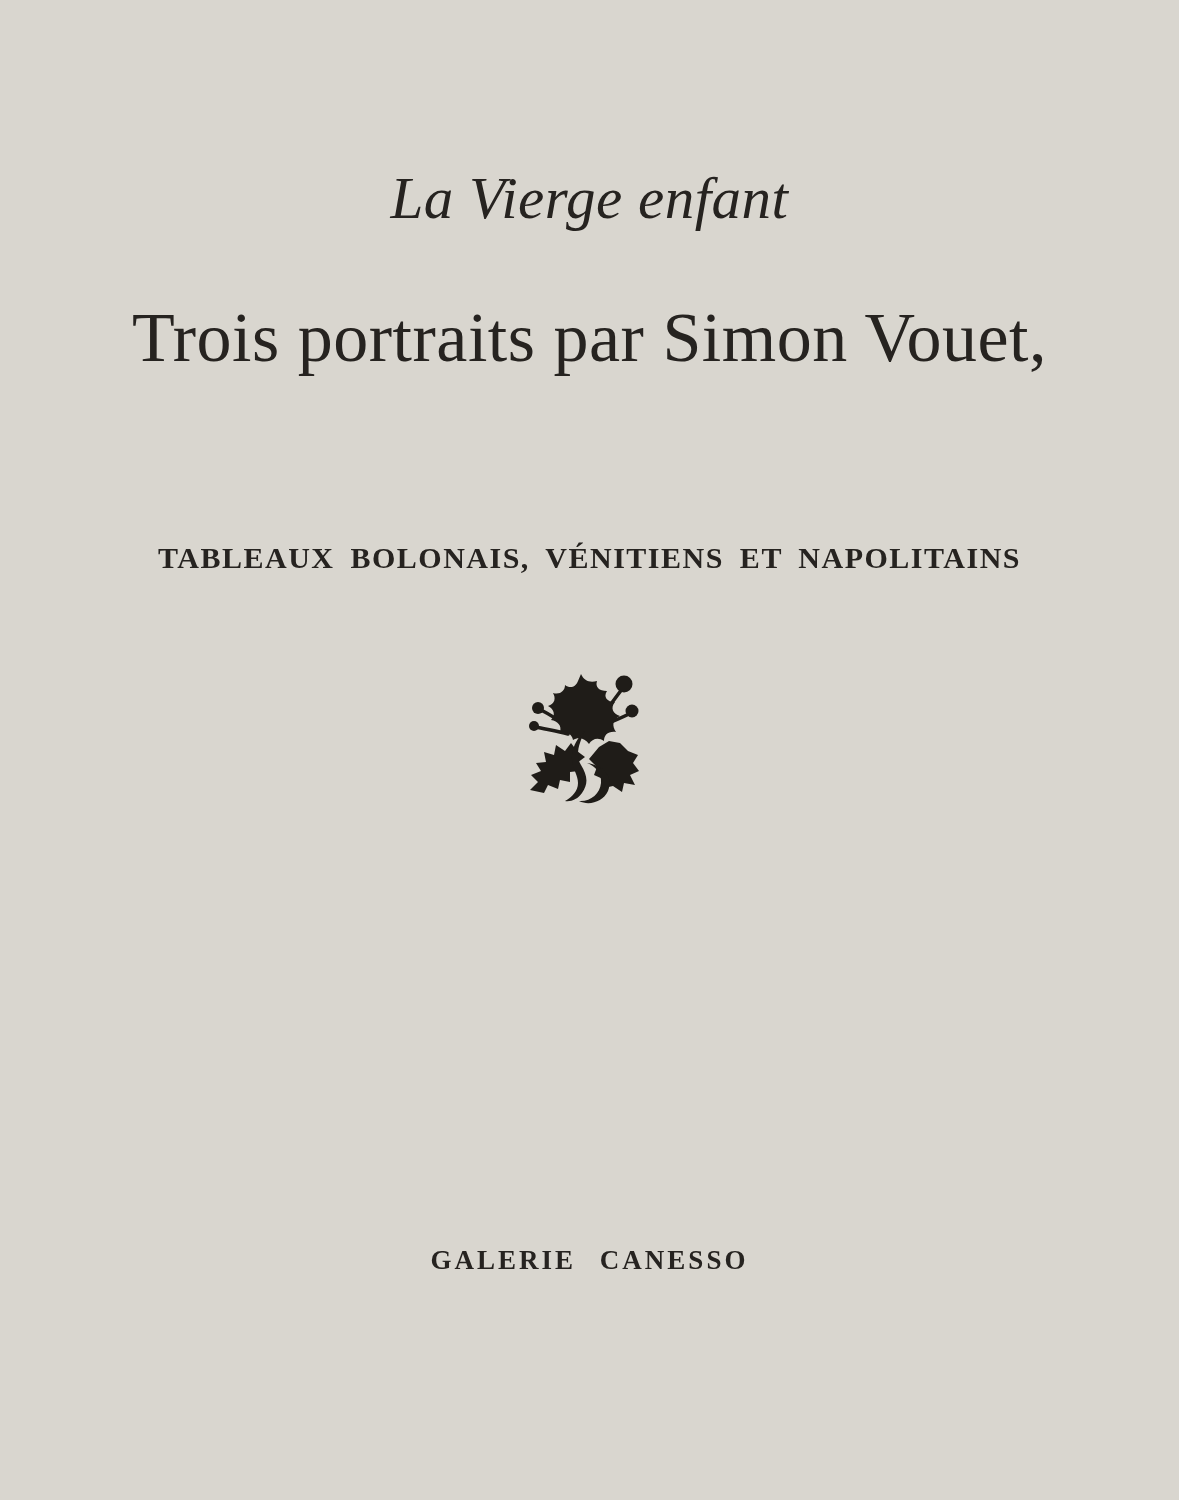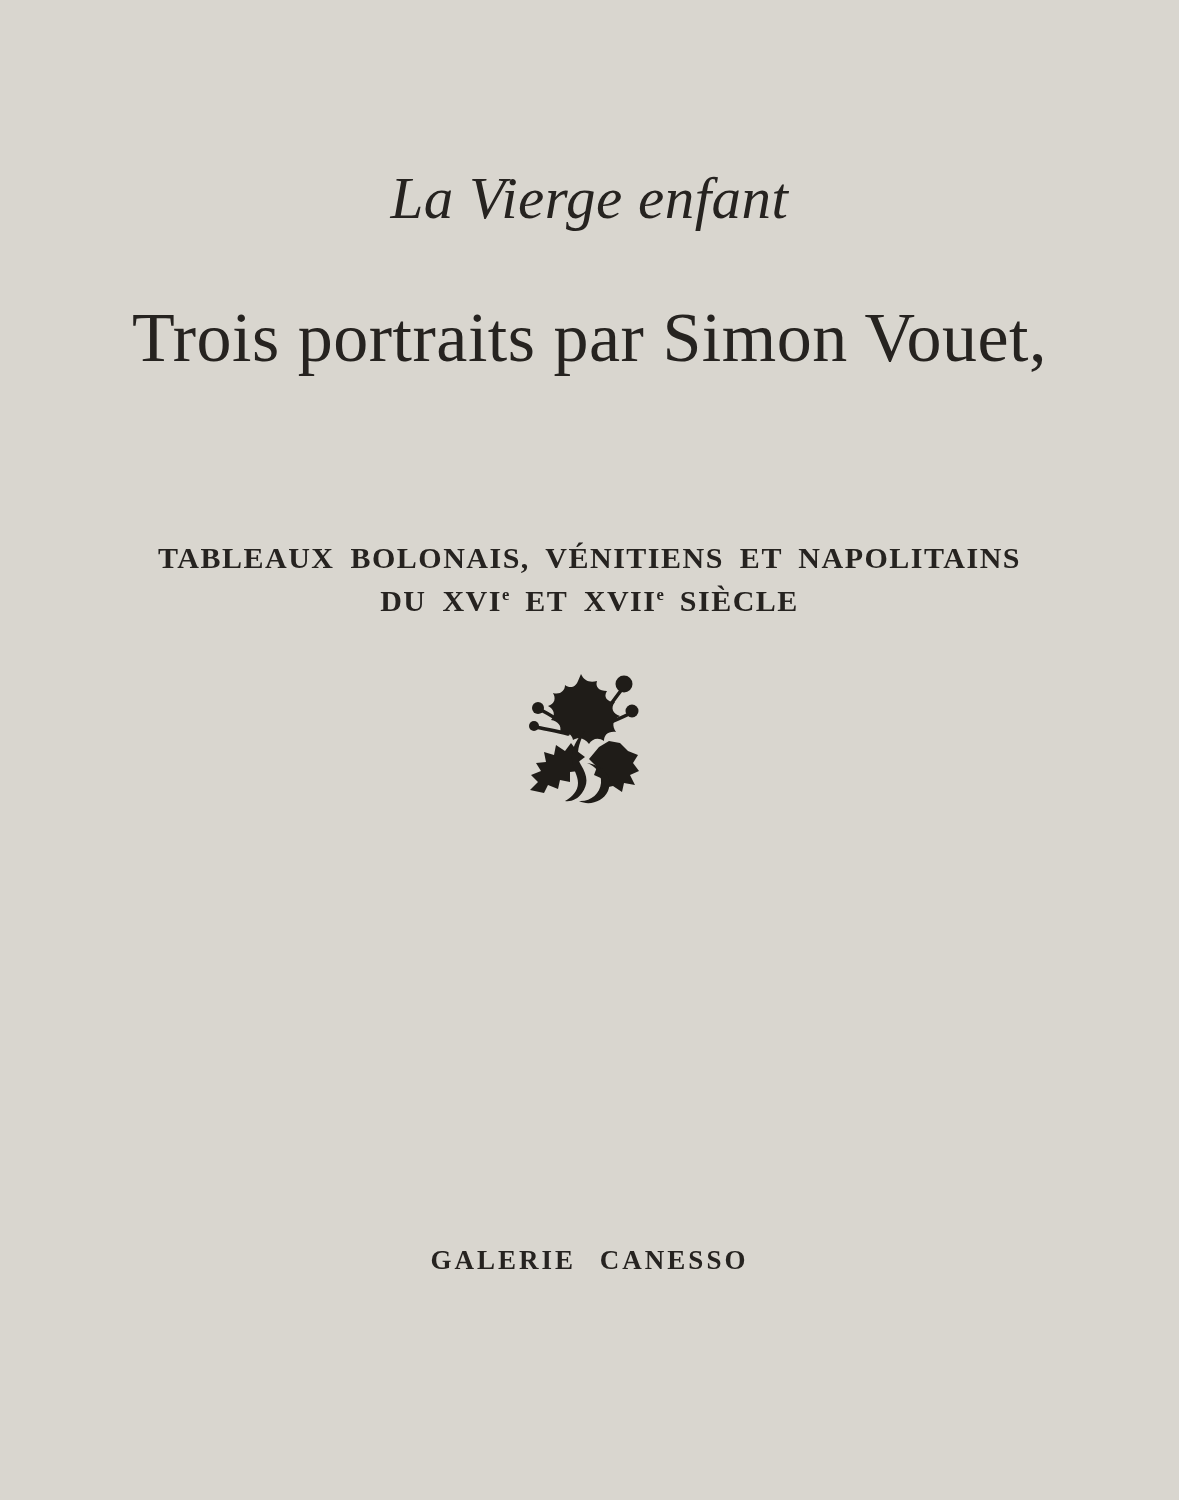--- a/index.html
+++ b/index.html
@@ -90,23 +90,20 @@
   <div class="centered main-title">
     <div class="italic-line">La Vierge enfant</div>
   </div>
 
   <div class="centered secondary-title">
     <div>Trois portraits par Simon Vouet,</div>
   </div>
 
   <div class="centered subtitle">
     <div>TABLEAUX BOLONAIS, VÉNITIENS ET NAPOLITAINS</div>
-    <div>
-      <span>DU XVI</span><sup>e</sup><span> ET XVII</span><sup>e</sup><span> SIÈCLE</span>
-    </div>
   </div>
 
   <div class="centered ornament-wrap">
     <svg viewBox="0 0 126 136" aria-hidden="true">
 
       <path class="ornament-stroke" d="M62 62 C74 48 84 32 96 17"></path>
       <path class="ornament-stroke" d="M72 56 C82 52 94 47 102 43"></path>
       <path class="ornament-stroke" d="M44 58 C33 50 22 43 14 39"></path>
       <path class="ornament-stroke" d="M41 63 C30 60 17 58 9 56"></path>
 

